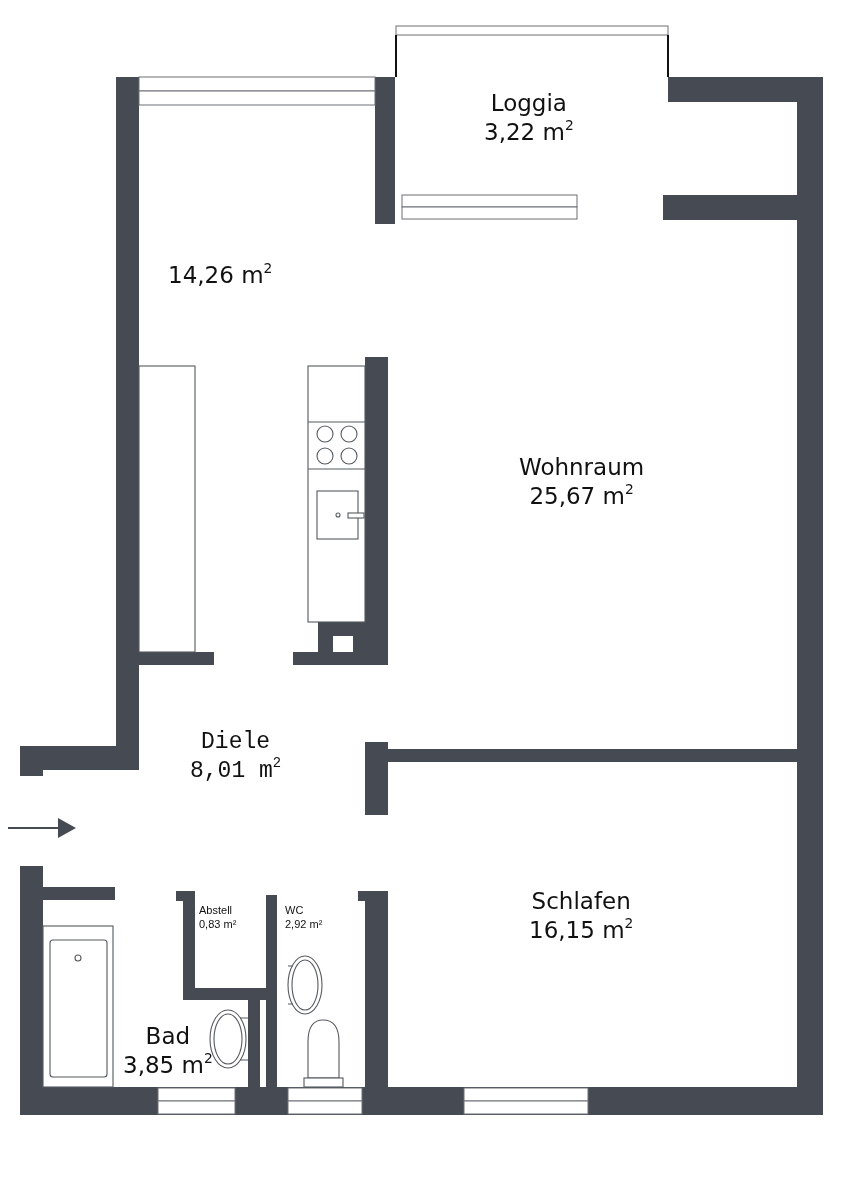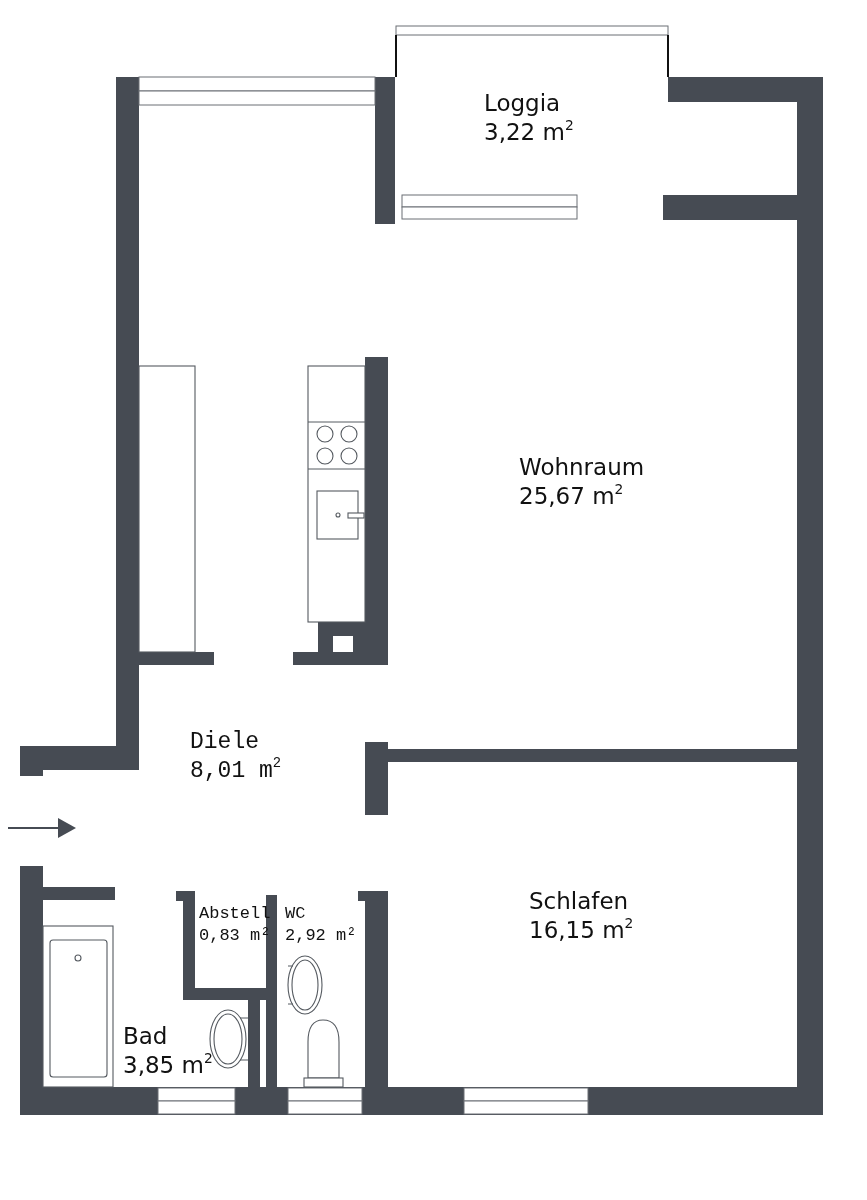--- a/index.html
+++ b/index.html
@@ -2,22 +2,22 @@
 <html><head>
   <meta charset="utf-8">
   <style>
     html, body { margin: 0; padding: 0; background: #ffffff; }
     body { width: 867px; height: 1200px; position: relative; overflow: hidden; }
     #plan { position: absolute; left: 0; top: 0; width: 867px; height: 1200px; }
     .wall { fill: #464b53; }
     .win { fill: #ffffff; stroke: #6b6f75; stroke-width: 1; }
     .fix { fill: #ffffff; stroke: #555a60; stroke-width: 1.1; }
     .lbl { position: absolute; color: #111; font-family: "DejaVu Sans", sans-serif; line-height: 1.28; white-space: nowrap; }
-    .lbl.big { font-size: 23px; }
-    .lbl.small { font-family: Liberation Mono, monospace; font-size: 17px; line-height: 1.3; }
+    .lbl.big { font-size: 23px; text-align: center; }
+    .lbl.small { font-family: Liberation Sans, sans-serif; font-size: 11px; line-height: 1.3; }
     .lbl sup { font-size: 0.6em; vertical-align: 0.75em; line-height: 0; }
   </style>
 </head>
 <body>
 
 <svg id="plan" viewBox="0 0 867 1200" xmlns="http://www.w3.org/2000/svg">
 
   <g>
 
     <rect class="wall" x="116" y="77" width="23" height="693"></rect>
@@ -125,20 +125,21 @@
     <polygon points="58,818 76,828 58,838" fill="#464b53"></polygon>
   </g>
 </svg>
 
 <div class="lbl big" style="left:484px; top:89px;">
   <div>Loggia</div>
   <div><span>3,22 m</span><sup>2</sup></div>
 </div>
 
 <div class="lbl big" style="left:168px; top:261px;">
+  <div><span>14,26 m</span><sup>2</sup></div>
 </div>
 
 <div class="lbl big" style="left:519px; top:453px;">
   <div>Wohnraum</div>
   <div><span>25,67 m</span><sup>2</sup></div>
 </div>
 
 <div class="lbl big" style="left:190px; top:728px;font-family:Liberation Mono, monospace;">
   <div>Diele</div>
   <div><span>8,01 m</span><sup>2</sup></div>

